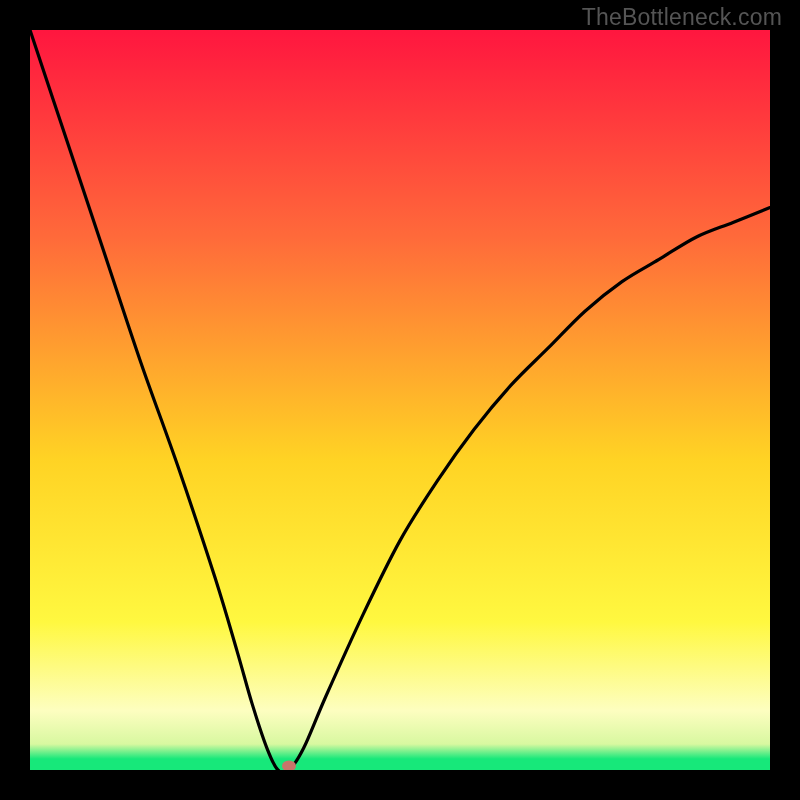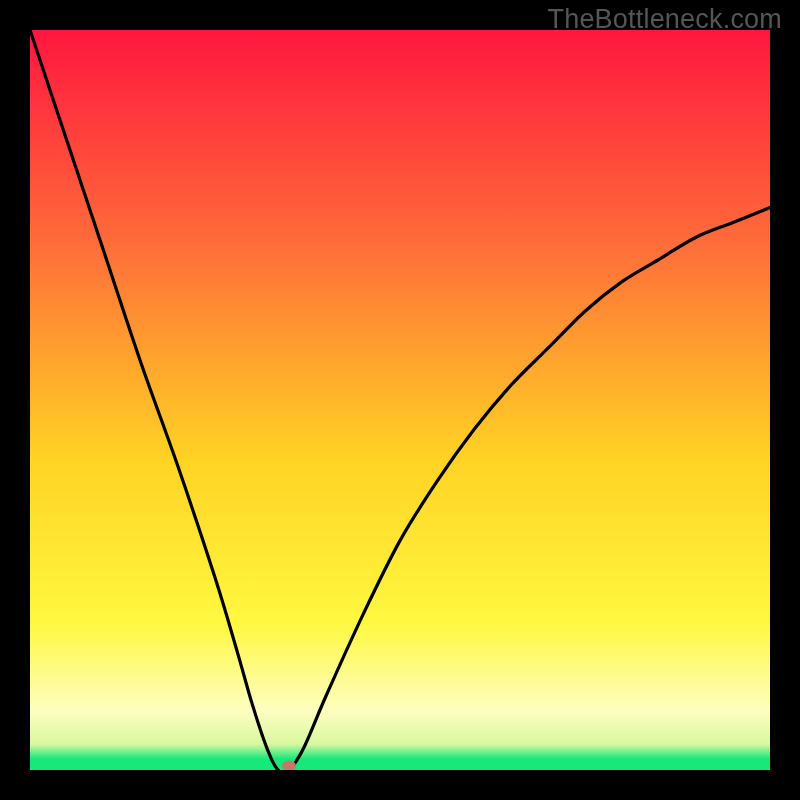--- a/index.html
+++ b/index.html
@@ -8,21 +8,21 @@
     height: 800px;
     background: #000;
     position: relative;
     font-family: Arial, Helvetica, sans-serif;
   }
   .watermark {
     position: absolute;
     top: 4px;
     right: 18px;
     color: #555;
-    font-size: 27px;
+    font-size: 23px;
     font-weight: 400;
     letter-spacing: 0.2px;
   }
   .frame {
     position: absolute;
     top: 30px;
     left: 30px;
     width: 740px;
     height: 740px;
     background: #000;

